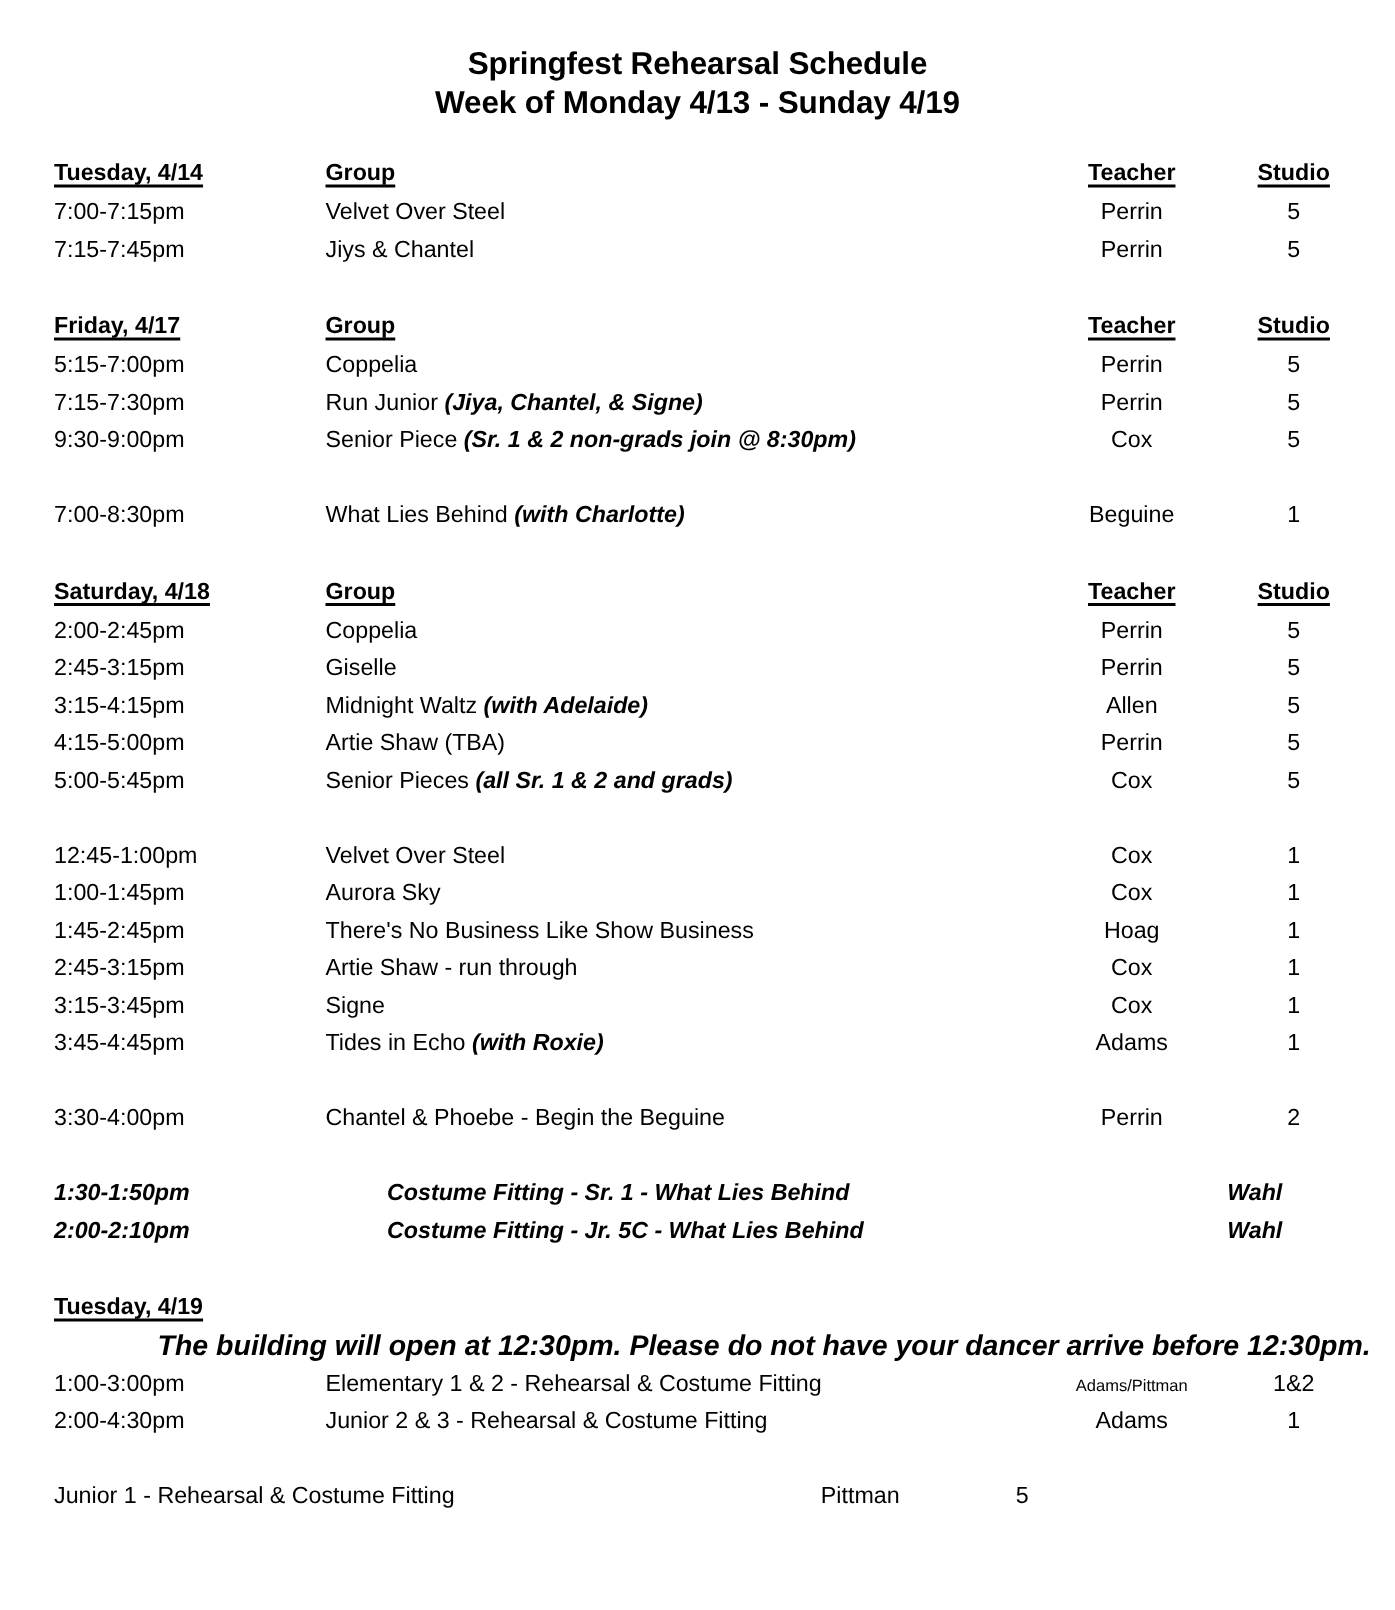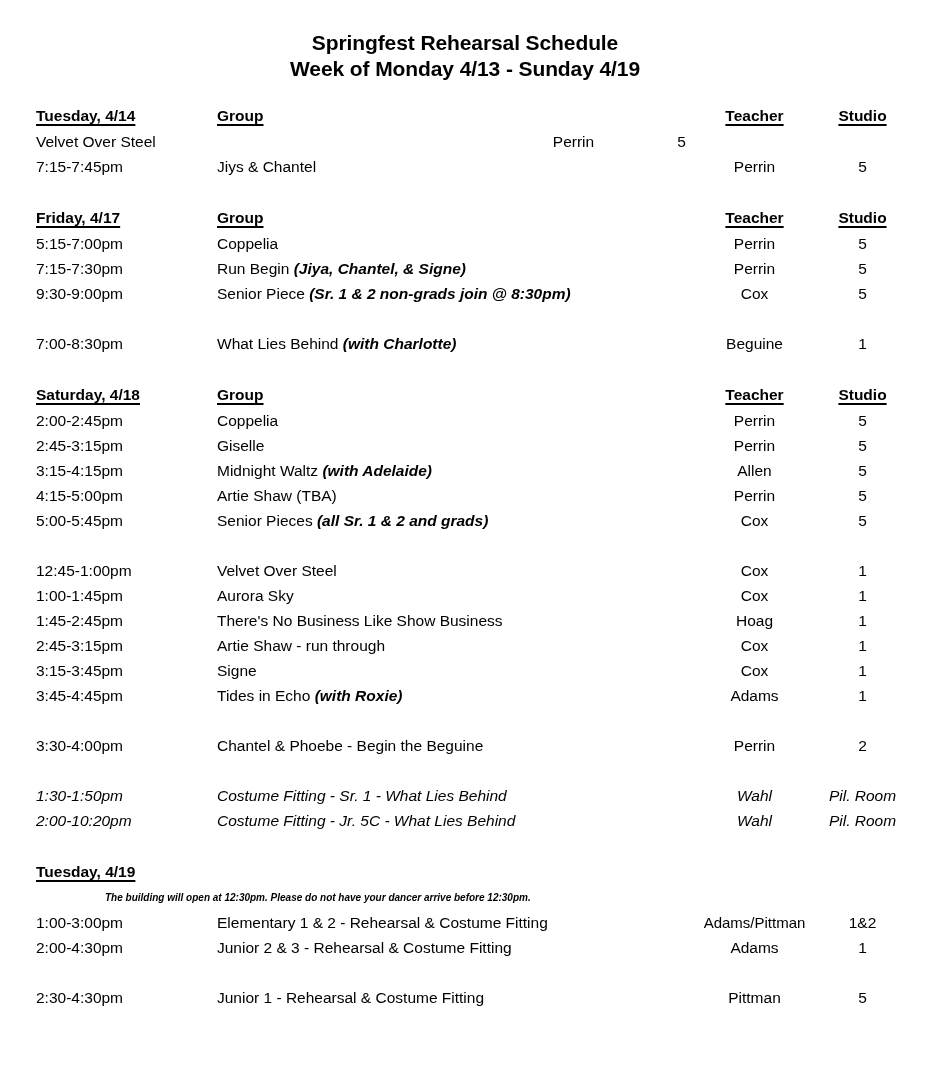--- a/index.html
+++ b/index.html
@@ -67,38 +67,39 @@
   .row.header .c-group span,
   .row.header .c-teach span,
   .row.header .c-studio span {
     text-decoration: underline;
     text-underline-offset: 2.5px;
     text-decoration-thickness: 1.6px;
   }
 
   
   .row.emph {
-    font-weight: normal;
+    font-weight: bold;
     font-style: italic;
+    gap: 41px;
   }
 
   
   .note {
     font-weight: bold;
     font-style: italic;
   }
 
   
   .small-teacher {
-    font-size: 15px;
+    font-size: 11px;
   }
 
   
   .announce {
-    font-size: 10px;
+    font-size: 19px;
     font-weight: bold;
     font-style: italic;
     line-height: 25px;
     height: 25px;
     padding-left: 69px;
     white-space: nowrap;
   }
 </style>
 </head>
 <body>
@@ -111,20 +112,21 @@
   </div>
 
   <div class="schedule" id="schedule-body">
       <div class="row header">
         <div class="c-time"><span>Tuesday, 4/14</span></div>
         <div class="c-group"><span>Group</span></div>
         <div class="c-teach"><span>Teacher</span></div>
         <div class="c-studio"><span>Studio</span></div>
       </div>
       <div class="row">
+        <div class="c-time"><span>7:00-7:15pm</span></div>
         <div class="c-group"><span>Velvet Over Steel</span></div>
         <div class="c-teach"><span>Perrin</span></div>
         <div class="c-studio"><span>5</span></div>
       </div>
       <div class="row">
         <div class="c-time"><span>7:15-7:45pm</span></div>
         <div class="c-group"><span>Jiys &amp; Chantel</span></div>
         <div class="c-teach"><span>Perrin</span></div>
         <div class="c-studio"><span>5</span></div>
       </div>
@@ -136,21 +138,21 @@
         <div class="c-studio"><span>Studio</span></div>
       </div>
       <div class="row">
         <div class="c-time"><span>5:15-7:00pm</span></div>
         <div class="c-group"><span>Coppelia</span></div>
         <div class="c-teach"><span>Perrin</span></div>
         <div class="c-studio"><span>5</span></div>
       </div>
       <div class="row">
         <div class="c-time"><span>7:15-7:30pm</span></div>
-        <div class="c-group"><span>Run Begin </span><span class="note">(Jiya, Chantel, &amp; Signe)</span></div>
+        <div class="c-group"><span>Run Junior </span><span class="note">(Jiya, Chantel, &amp; Signe)</span></div>
         <div class="c-teach"><span>Perrin</span></div>
         <div class="c-studio"><span>5</span></div>
       </div>
       <div class="row">
         <div class="c-time"><span>9:30-9:00pm</span></div>
         <div class="c-group"><span>Senior Piece </span><span class="note">(Sr. 1 &amp; 2 non-grads join @ 8:30pm)</span></div>
         <div class="c-teach"><span>Cox</span></div>
         <div class="c-studio"><span>5</span></div>
       </div>
       <div class="row spacer"></div>
@@ -242,21 +244,21 @@
         <div class="c-studio"><span>2</span></div>
       </div>
       <div class="row spacer"></div>
       <div class="row emph">
         <div class="c-time"><span>1:30-1:50pm</span></div>
         <div class="c-group"><span>Costume Fitting - Sr. 1 - What Lies Behind</span></div>
         <div class="c-teach"><span>Wahl</span></div>
         <div class="c-studio"><span>Pil. Room</span></div>
       </div>
       <div class="row emph">
-        <div class="c-time"><span>2:00-10:20pm</span></div>
+        <div class="c-time"><span>2:00-2:10pm</span></div>
         <div class="c-group"><span>Costume Fitting - Jr. 5C - What Lies Behind</span></div>
         <div class="c-teach"><span>Wahl</span></div>
         <div class="c-studio"><span>Pil. Room</span></div>
       </div>
       <div class="row spacer"></div>
       <div class="row header">
         <div class="c-time"><span>Tuesday, 4/19</span></div>
       </div>
       <div class="announce">The building will open at 12:30pm. Please do not have your dancer arrive before 12:30pm.</div>
       <div class="row">
@@ -266,20 +268,19 @@
         <div class="c-studio"><span>1&amp;2</span></div>
       </div>
       <div class="row">
         <div class="c-time"><span>2:00-4:30pm</span></div>
         <div class="c-group"><span>Junior 2 &amp; 3 - Rehearsal &amp; Costume Fitting</span></div>
         <div class="c-teach"><span>Adams</span></div>
         <div class="c-studio"><span>1</span></div>
       </div>
       <div class="row spacer"></div>
       <div class="row">
-        <div class="c-time"><span>2:30-4:30pm</span></div>
         <div class="c-group"><span>Junior 1 - Rehearsal &amp; Costume Fitting</span></div>
         <div class="c-teach"><span>Pittman</span></div>
         <div class="c-studio"><span>5</span></div>
       </div>
     </div>
 
 </div>
 
 </body></html>

